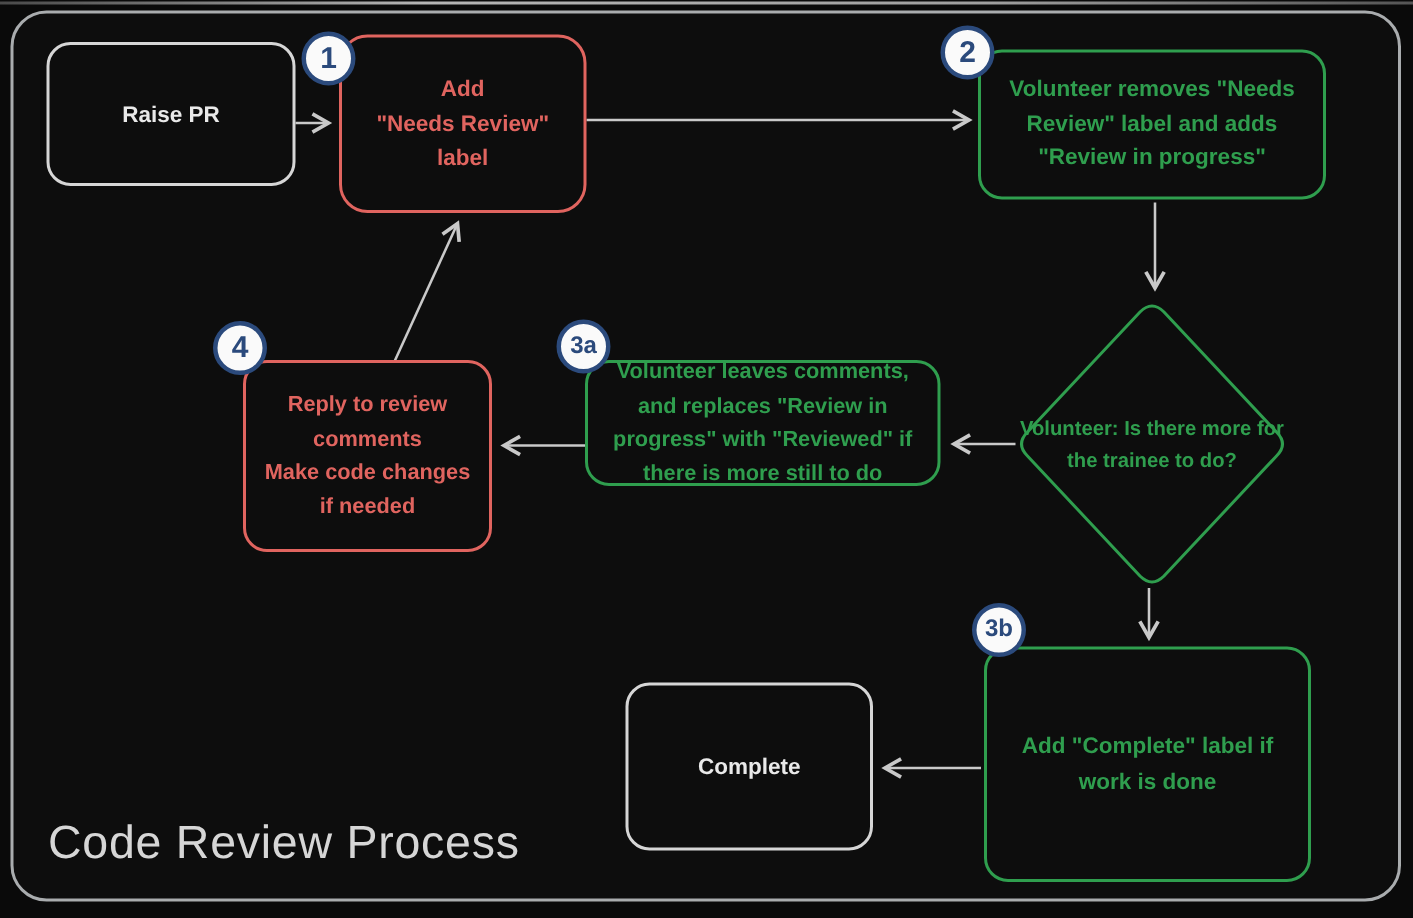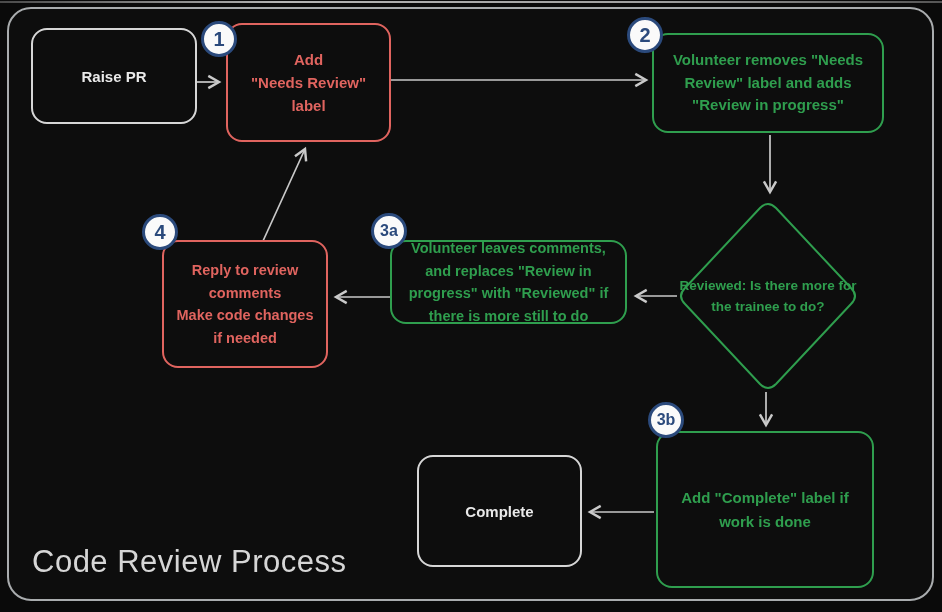--- a/index.html
+++ b/index.html
@@ -10,21 +10,21 @@
   .card{position:absolute;left:7px;top:7px;width:923px;height:590px;border:2px solid #a9acae;
     border-radius:24px;background:#0d0d0d;}
   svg.wires{position:absolute;left:0;top:0;width:942px;height:612px;}
   .node{position:absolute;display:flex;align-items:center;justify-content:center;text-align:center;
     border-radius:16px;background:#0d0d0d;box-sizing:border-box;font-weight:bold;}
   .node .lbl{white-space:pre-line;}
   .neutral{border:2px solid #d6d6d6;color:#e9e9e9;font-size:15px;}
   .red{border:2px solid #e0645f;color:#e0645f;font-size:15px;line-height:23px;}
   .green{border:2px solid #2f9e4e;color:#2f9e4e;font-size:14.5px;line-height:22.5px;}
   .n-raise{left:31px;top:28px;width:166px;height:96px;}
-  .n-box1{left:226px;top:23px;width:165px;height:119px;}
+  .n-box1{left:226px;top:23px;width:165px;height:119px;border-radius:19px;}
   .n-box2{left:652px;top:33px;width:232px;height:100px;font-size:15px;}
   .n-box3a{left:390px;top:240px;width:237px;height:84px;}
   .n-box4{left:162px;top:240px;width:166px;height:128px;font-size:14.5px;line-height:22.5px;}
   .n-box3b{left:656px;top:431px;width:218px;height:157px;font-size:15px;line-height:24px;}
   .n-complete{left:417px;top:455px;width:165px;height:112px;}
   .n-decision{position:absolute;left:668px;top:200px;width:200px;height:192px;display:flex;
     align-items:center;justify-content:center;text-align:center;color:#2f9e4e;font-weight:bold;
     font-size:13.5px;line-height:21px;background:transparent;border:none;}
   .badge{position:absolute;width:36px;height:36px;border-radius:50%;background:#fafafa;
     border:3px solid #2b4a7c;box-sizing:border-box;color:#2b4a7c;font-weight:bold;font-size:20px;
@@ -81,21 +81,21 @@
 label</span>
   </div>
 
   <div class="node green n-box2">
     <span class="lbl">Volunteer removes "Needs
 Review" label and adds
 "Review in progress"</span>
   </div>
 
   <div class="n-decision">
-    <span class="lbl">Reviewed:
+    <span class="lbl">Volunteer:
 Is there more for
 the trainee to do?</span>
   </div>
 
   <div class="node green n-box3a">
     <span class="lbl">Volunteer leaves comments,
 and replaces "Review in
 progress" with "Reviewed" if
 there is more still to do</span>
   </div>

